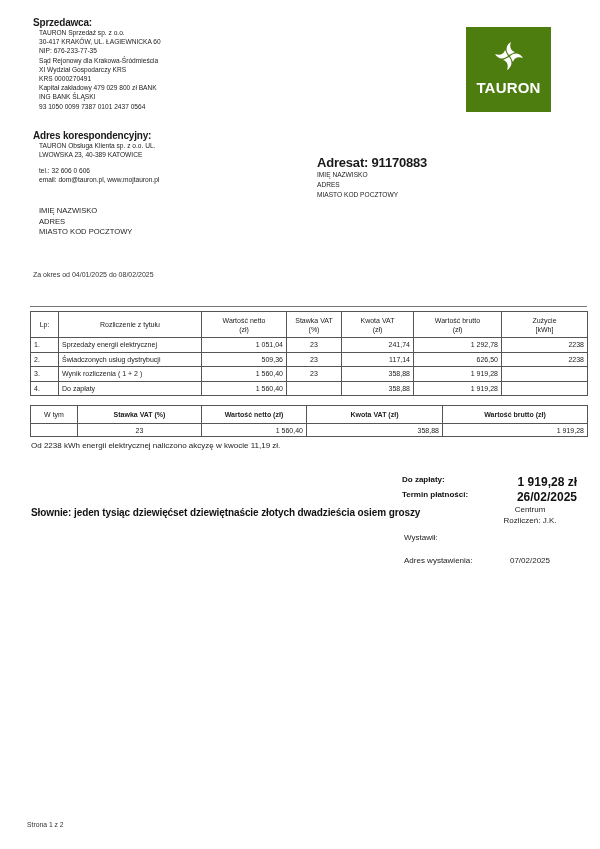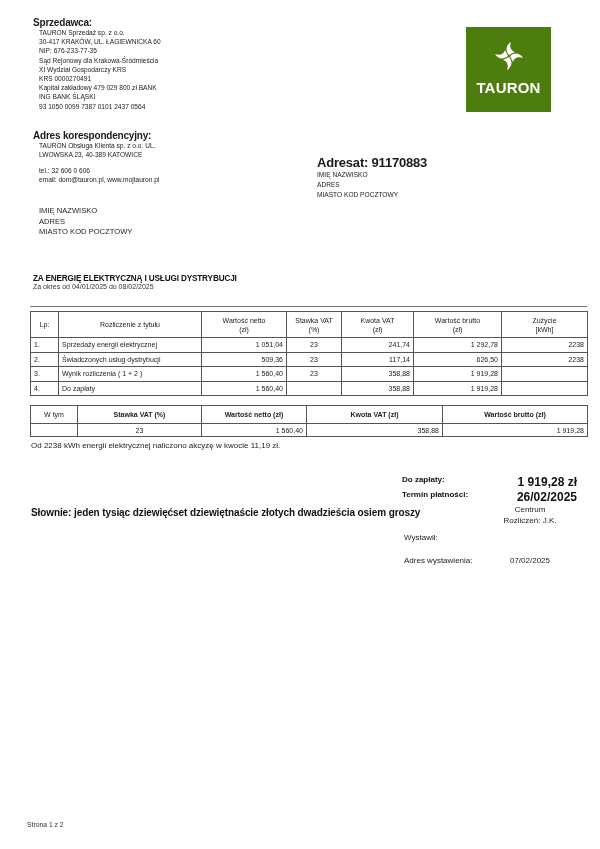--- a/index.html
+++ b/index.html
@@ -90,21 +90,20 @@
   <svg class="mark" viewBox="0 0 32 32">
     <path d="M16 15 C 12 10, 13 5, 18 2 C 16 7, 18 11, 22 12 Z" fill="#fff"></path>
     <path d="M17 16 C 22 12, 27 13, 30 18 C 25 16, 21 18, 20 22 Z" fill="#fff"></path>
     <path d="M16 17 C 20 22, 19 27, 14 30 C 16 25, 14 21, 10 20 Z" fill="#fff"></path>
     <path d="M15 16 C 10 20, 5 19, 2 14 C 7 16, 11 14, 12 10 Z" fill="#fff"></path>
   </svg>
   <div class="brand">TAURON</div>
 </div>
 
 <div class="abs" style="left:33px; top:271px; width:550px;">
-  <div class="title" style="margin-top:3px;">ZA ENERGIĘ ELEKTRYCZNĄ I USŁUGI DYSTRYBUCJI</div>
   <div class="period">Za okres od 04/01/2025 do 08/02/2025</div>
 </div>
 <div class="abs rule" style="top:306px;"></div>
 
 <table id="main-table">
   <colgroup>
     <col style="width:28px">
       <col style="width:143px">
       <col style="width:85px">
       <col style="width:55px">

